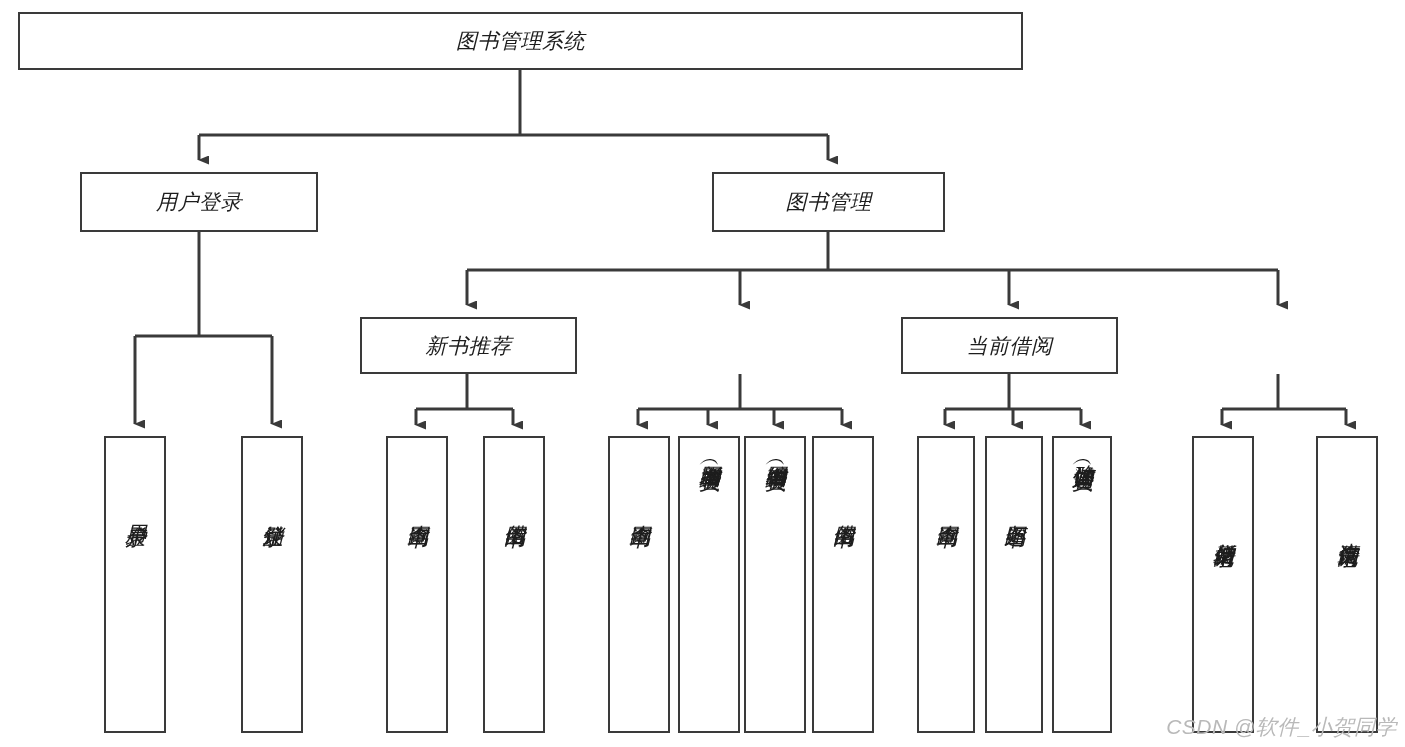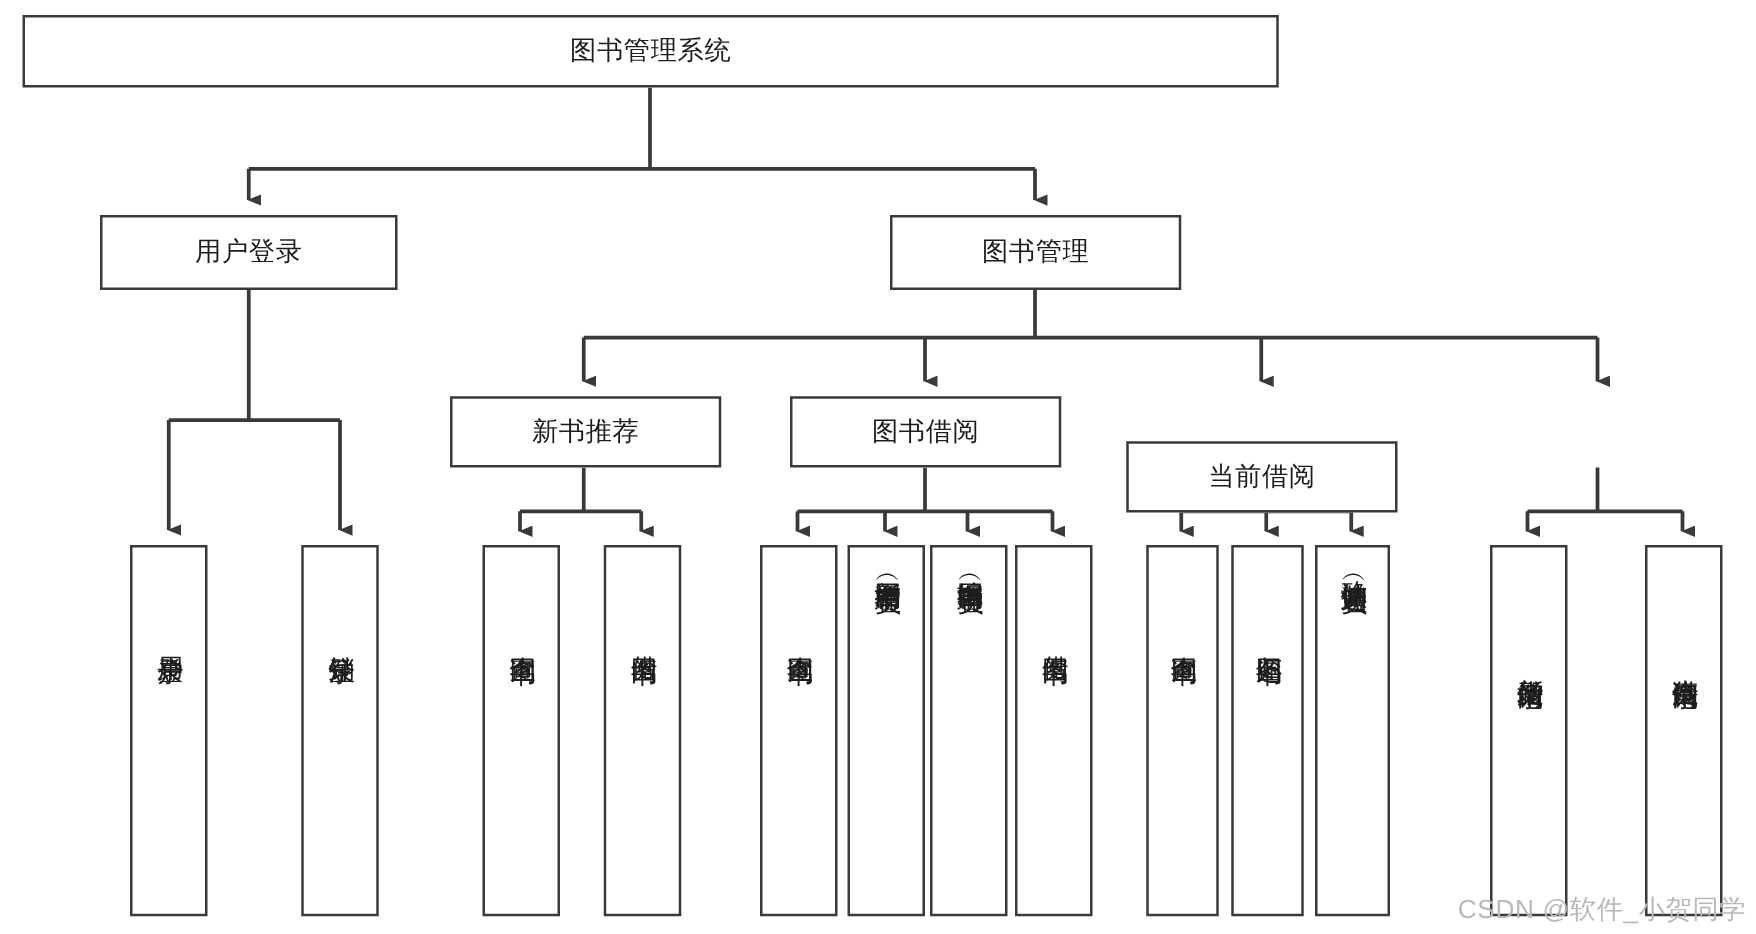--- a/index.html
+++ b/index.html
@@ -10,20 +10,21 @@
   }
   body {
     font-family: "Liberation Sans", "DejaVu Sans", sans-serif;
   }
   #diagram-root {
     position: relative;
     width: 1405px;
     height: 747px;
     background: #ffffff;
     overflow: hidden;
+    font-style: italic;
   }
   #edge-layer {
     position: absolute;
     left: 0;
     top: 0;
     width: 1405px;
     height: 747px;
     pointer-events: none;
   }
   .node {
@@ -136,24 +137,21 @@
   <div class="node horiz" style="left: 80px; top: 172px; width: 238px; height: 60px;">
     <span class="node-label">用户登录</span>
   </div>
   <div class="node horiz" style="left: 360px; top: 317px; width: 217px; height: 57px;">
     <span class="node-label">新书推荐</span>
   </div>
 
   <div class="node horiz" style="left: 712px; top: 172px; width: 233px; height: 60px;">
     <span class="node-label">图书管理</span>
   </div>
-  <div class="node horiz" style="left: 632px; top: 317px; width: 217px; height: 57px;">
-    <span class="node-label">图书借阅</span>
-  </div>
-  <div class="node horiz" style="left: 901px; top: 317px; width: 217px; height: 57px; margin-top: 36px;">
+  <div class="node horiz" style="left: 901px; top: 317px; width: 217px; height: 57px;">
     <span class="node-label">当前借阅</span>
   </div>
 
   <div class="node vert mid" style="left: 104px; top: 436px; width: 62px; height: 297px;">
     <span class="node-label">用户登录</span>
   </div>
   <div class="node vert mid" style="left: 241px; top: 436px; width: 62px; height: 297px;">
     <span class="node-label">注销登录</span>
   </div>
   <div class="node vert mid" style="left: 386px; top: 436px; width: 62px; height: 297px;">

